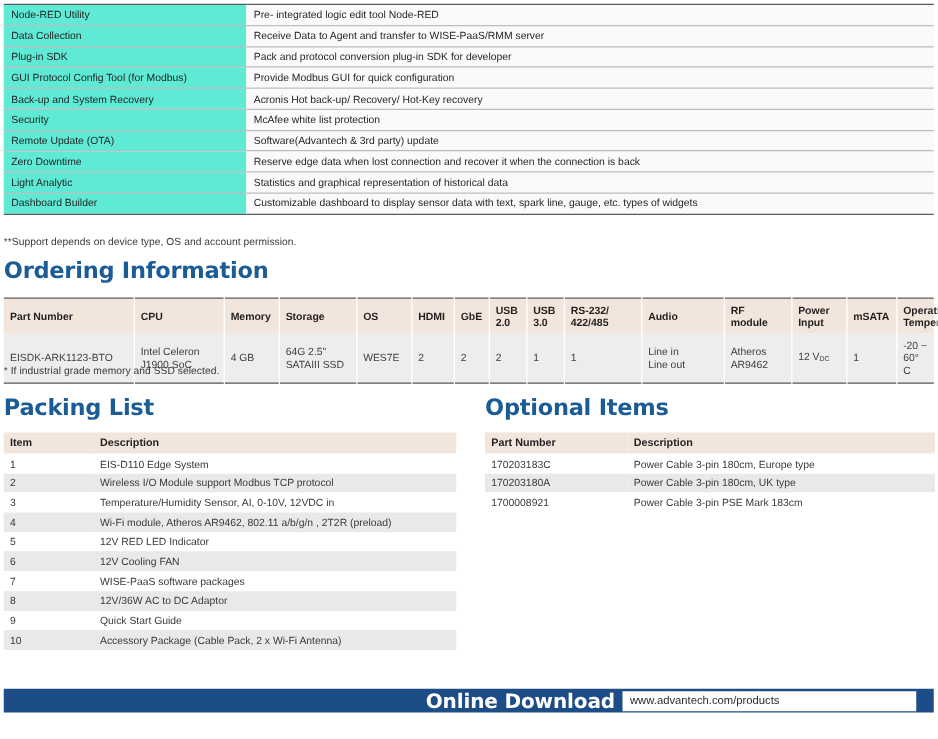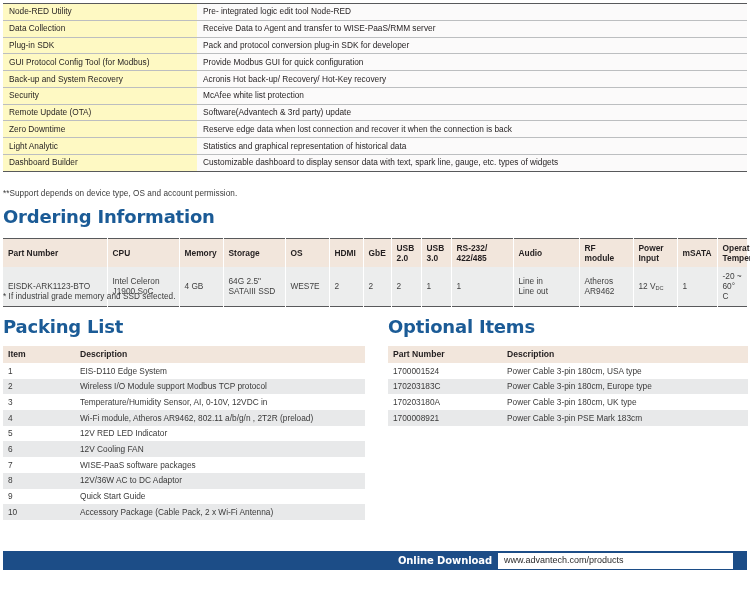--- a/index.html
+++ b/index.html
@@ -45,21 +45,21 @@
   }
   .feature-table td {
     border-bottom: 0.8px solid #bcbec0;
     height: 11px;
     font-size: 8.3px;
     padding: 2.4px 6px 2.4px 6px;
   }
   .feature-table tr:last-child td { border-bottom: none; }
   .feature-table .col-name {
     width: 182px;
-    background: #fef9c3;
+    background: #5eead4;
   }
   .feature-table .col-desc {
     background: #fbfafa;
   }
 
   .footnote {
     position: absolute;
     font-size: 8.2px;
     color: #3a3a3a;
     letter-spacing: 0.05px;
@@ -152,21 +152,21 @@
     right: 0;
     top: 0;
     height: 19px;
     display: flex;
     align-items: center;
   }
   .online-download {
     color: #ffffff;
     font-family: "DejaVu Sans", sans-serif;
     font-weight: bold;
-    font-size: 10px;
+    font-size: 16px;
     letter-spacing: -0.1px;
     padding-right: 6px;
   }
   .url-box {
     background: #ffffff;
     color: #2b2b2b;
     font-size: 9px;
     padding: 2.5px 6px 2.5px 6px;
     width: 235px;
     box-sizing: border-box;
@@ -380,24 +380,20 @@
 <div class="list-wrap optional-wrap">
   <table class="list-table">
     <thead>
       <tr>
         <th class="c-part">Part Number</th>
         <th>Description</th>
       </tr>
     </thead>
     <tbody>
       <tr>
-        <td>1700001524</td>
-        <td>Power Cable 3-pin 180cm, USA type</td>
-      </tr>
-      <tr>
         <td>170203183C</td>
         <td>Power Cable 3-pin 180cm, Europe type</td>
       </tr>
       <tr>
         <td>170203180A</td>
         <td>Power Cable 3-pin 180cm, UK type</td>
       </tr>
       <tr>
         <td>1700008921</td>
         <td>Power Cable 3-pin PSE Mark 183cm</td>

